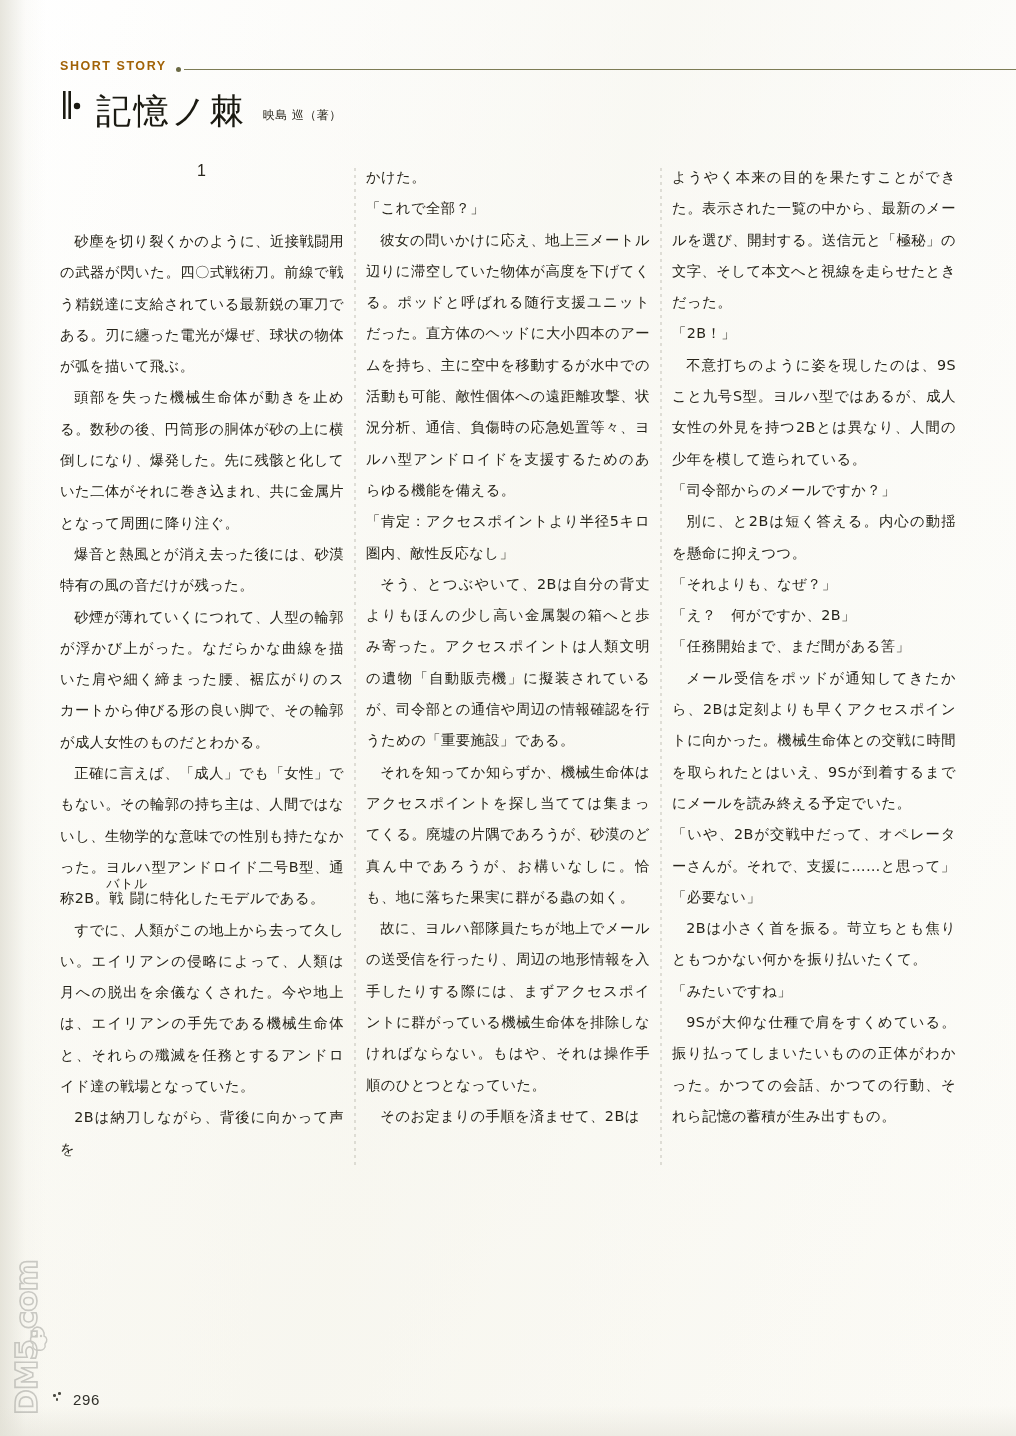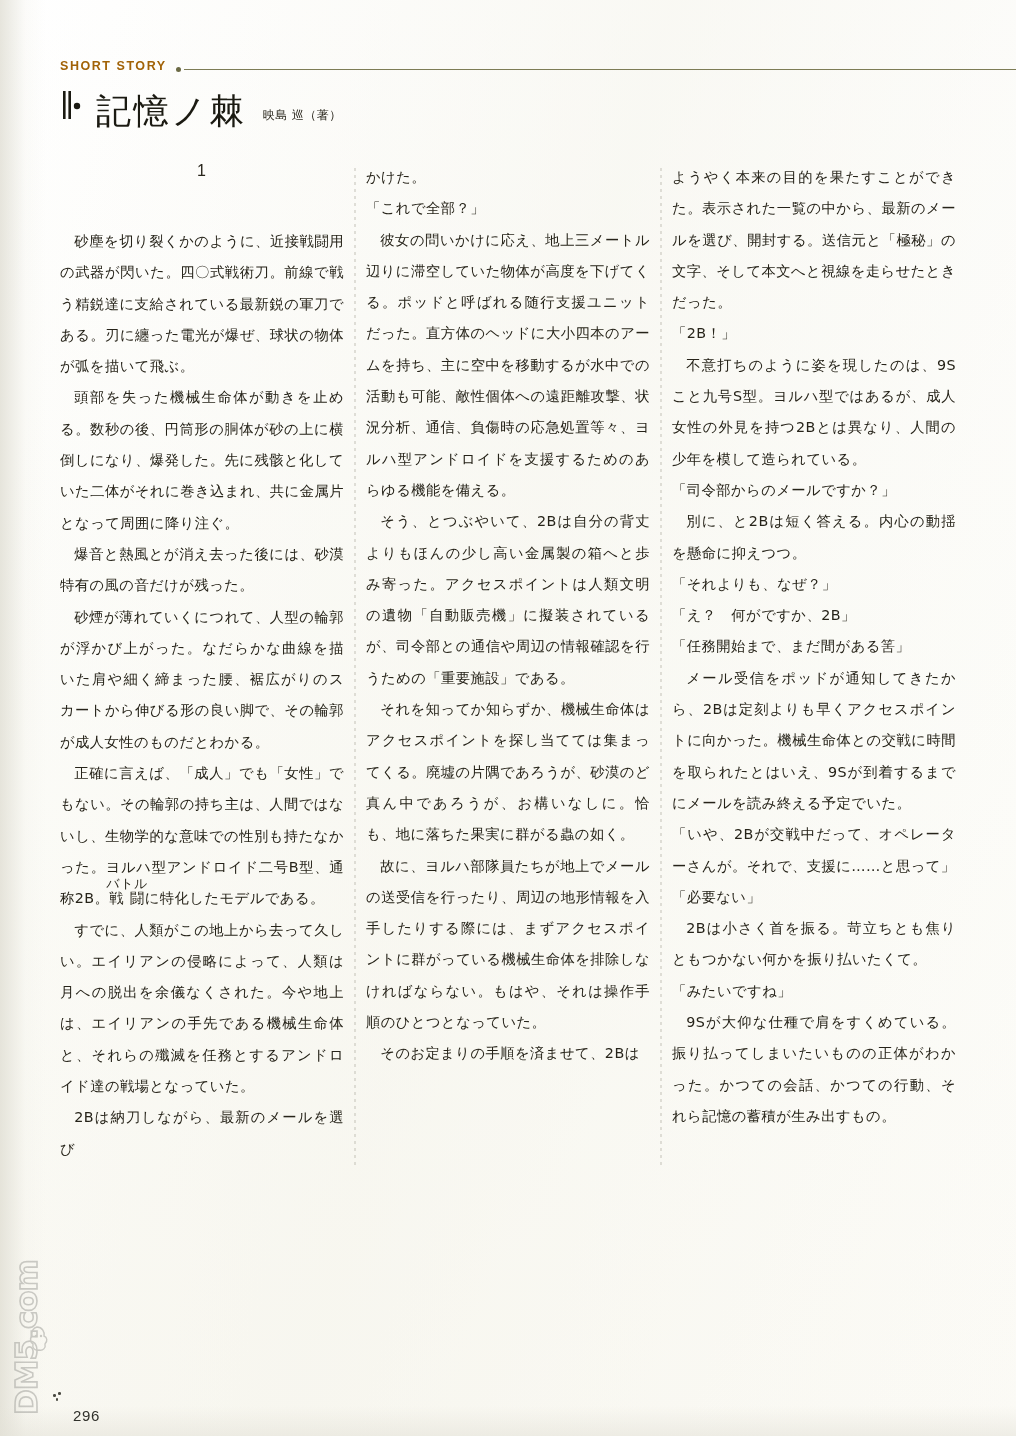--- a/index.html
+++ b/index.html
@@ -177,21 +177,21 @@
     letter-spacing: 0.5px;
     color: #2d2a20;
     line-height: 1;
     font-family: "DejaVu Sans", sans-serif;
   }
 
   
   .page-number {
     position: absolute;
     left: 73px;
-    bottom: 12px;
+    bottom: 28px;
     font-size: 15px;
     color: #30302a;
     font-family: "Liberation Sans", sans-serif;
     letter-spacing: 0.6px;
   }
   .page-dots {
     position: absolute;
     left: 53px;
     bottom: 30px;
     width: 14px;
@@ -269,30 +269,31 @@
 <div class="columns">
 
   <div class="col">
     <div class="section-number">1</div>
     <p class="para">砂塵を切り裂くかのように、近接戦闘用の武器が閃いた。四〇式戦術刀。前線で戦う精鋭達に支給されている最新鋭の軍刀である。刃に纏った電光が爆ぜ、球状の物体が弧を描いて飛ぶ。</p>
     <p class="para">頭部を失った機械生命体が動きを止める。数秒の後、円筒形の胴体が砂の上に横倒しになり、爆発した。先に残骸と化していた二体がそれに巻き込まれ、共に金属片となって周囲に降り注ぐ。</p>
     <p class="para">爆音と熱風とが消え去った後には、砂漠特有の風の音だけが残った。</p>
     <p class="para">砂煙が薄れていくにつれて、人型の輪郭が浮かび上がった。なだらかな曲線を描いた肩や細く締まった腰、裾広がりのスカートから伸びる形の良い脚で、その輪郭が成人女性のものだとわかる。</p>
     <p class="para" id="c1p5">正確に言えば、「成人」でも「女性」でもない。その輪郭の持ち主は、人間ではないし、生物学的な意味での性別も持たなかった。ヨルハ型アンドロイド二号B型、通称2B。<ruby>戦闘<rt>バトル</rt></ruby>に特化したモデルである。</p>
     <p class="para">すでに、人類がこの地上から去って久しい。エイリアンの侵略によって、人類は月への脱出を余儀なくされた。今や地上は、エイリアンの手先である機械生命体と、それらの殲滅を任務とするアンドロイド達の戦場となっていた。</p>
-    <p class="para">2Bは納刀しながら、最新のメールを選び</p>
+    <p class="para">2Bは納刀しながら、背後に向かって声を</p>
   </div>
   <div class="col-gap">
     <div class="col-divider"></div>
   </div>
 
   <div class="col">
     <p class="para noindent">かけた。</p>
     <p class="para quote">「これで全部？」</p>
     <p class="para">彼女の問いかけに応え、地上三メートル辺りに滞空していた物体が高度を下げてくる。ポッドと呼ばれる随行支援ユニットだった。直方体のヘッドに大小四本のアームを持ち、主に空中を移動するが水中での活動も可能、敵性個体への遠距離攻撃、状況分析、通信、負傷時の応急処置等々、ヨルハ型アンドロイドを支援するためのあらゆる機能を備える。</p>
+    <p class="para quote">「肯定：アクセスポイントより半径5キロ圏内、敵性反応なし」</p>
     <p class="para">そう、とつぶやいて、2Bは自分の背丈よりもほんの少し高い金属製の箱へと歩み寄った。アクセスポイントは人類文明の遺物「自動販売機」に擬装されているが、司令部との通信や周辺の情報確認を行うための「重要施設」である。</p>
     <p class="para">それを知ってか知らずか、機械生命体はアクセスポイントを探し当てては集まってくる。廃墟の片隅であろうが、砂漠のど真ん中であろうが、お構いなしに。恰も、地に落ちた果実に群がる蟲の如く。</p>
     <p class="para">故に、ヨルハ部隊員たちが地上でメールの送受信を行ったり、周辺の地形情報を入手したりする際には、まずアクセスポイントに群がっている機械生命体を排除しなければならない。もはや、それは操作手順のひとつとなっていた。</p>
     <p class="para">そのお定まりの手順を済ませて、2Bは</p>
   </div>
   <div class="col-gap">
     <div class="col-divider"></div>
   </div>
 
   <div class="col">

